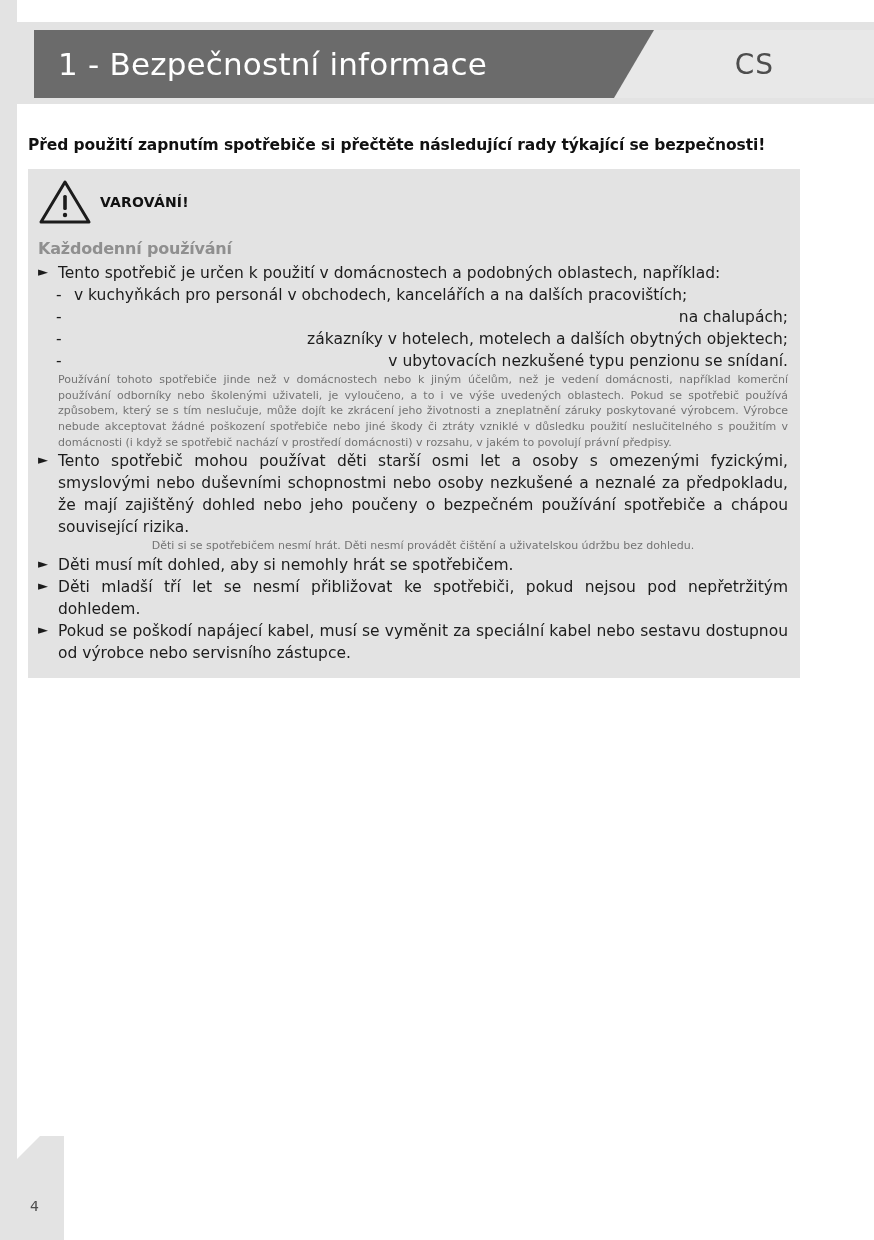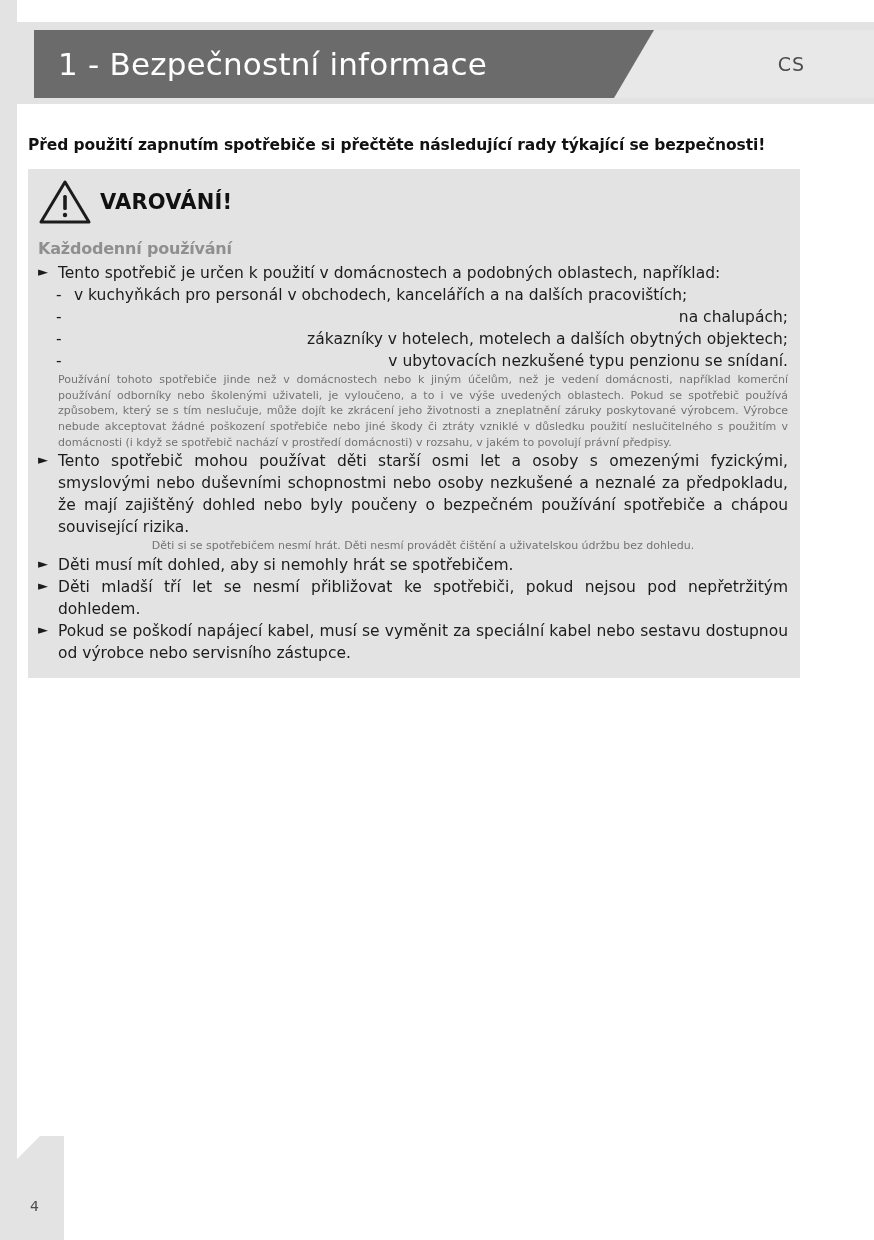--- a/index.html
+++ b/index.html
@@ -72,27 +72,27 @@
   .header-title {
     color: #ffffff;
     font-size: 31px;
     font-weight: 400;
     letter-spacing: 0.2px;
     padding-left: 24px;
     font-family: "DejaVu Sans", sans-serif;
   }
   .header-lang {
     position: absolute;
-    right: 69px;
+    right: 100px;
     top: 0;
     height: 68px;
     display: flex;
     align-items: center;
     color: #4d4d4d;
-    font-size: 19px;
+    font-size: 28px;
     letter-spacing: 1px;
   }
 
   
   .content {
     position: absolute;
     left: 28px;
     top: 134px;
     width: 778px;
   }
@@ -118,21 +118,21 @@
     gap: 8px;
     margin-bottom: 14px;
     padding-left: 4px;
   }
   .warn-icon {
     width: 54px;
     height: 46px;
     flex: 0 0 auto;
   }
   .warning-label {
-    font-size: 21px;
+    font-size: 14px;
     font-weight: bold;
     color: #111;
     letter-spacing: 0.2px;
   }
 
   .section-heading {
     font-size: 16px;
     color: #8f8f8f;
     font-weight: bold;
     margin: 0 0 4px 4px;
@@ -261,21 +261,21 @@
         </div>
         <div class="subitem">
           <span class="subitem-mark">-</span>
           <span class="subitem-text nojust">v ubytovacích nezkušené typu penzionu se snídaní.</span>
         </div>
       </div>
       <div class="para">Používání tohoto spotřebiče jinde než v domácnostech nebo k jiným účelům, než je vedení domácnosti, například komerční používání odborníky nebo školenými uživateli, je vyloučeno, a to i ve výše uvedených oblastech. Pokud se spotřebič používá způsobem, který se s tím neslučuje, může dojít ke zkrácení jeho životnosti a zneplatnění záruky poskytované výrobcem. Výrobce nebude akceptovat žádné poškození spotřebiče nebo jiné škody či ztráty vzniklé v důsledku použití neslučitelného s použitím v domácnosti (i když se spotřebič nachází v prostředí domácnosti) v rozsahu, v jakém to povolují právní předpisy.</div>
 
       <div class="bullet">
         <span class="bullet-mark">►</span>
-        <span class="bullet-text">Tento spotřebič mohou používat děti starší osmi let a osoby s omezenými fyzickými, smyslovými nebo duševními schopnostmi nebo osoby nezkušené a neznalé za předpokladu, že mají zajištěný dohled nebo byly poučeny o bezpečném používání spotřebiče a chápou související rizika.</span>
+        <span class="bullet-text">Tento spotřebič mohou používat děti starší osmi let a osoby s omezenými fyzickými, smyslovými nebo duševními schopnostmi nebo osoby nezkušené a neznalé za předpokladu, že mají zajištěný dohled nebo jeho poučeny o bezpečném používání spotřebiče a chápou související rizika.</span>
       </div>
       <div class="para nojust">Děti si se spotřebičem nesmí hrát. Děti nesmí provádět čištění a uživatelskou údržbu bez dohledu.</div>
 
       <div class="bullet">
         <span class="bullet-mark">►</span>
         <span class="bullet-text nojust">Děti musí mít dohled, aby si nemohly hrát se spotřebičem.</span>
       </div>
 
       <div class="bullet">
         <span class="bullet-mark">►</span>

